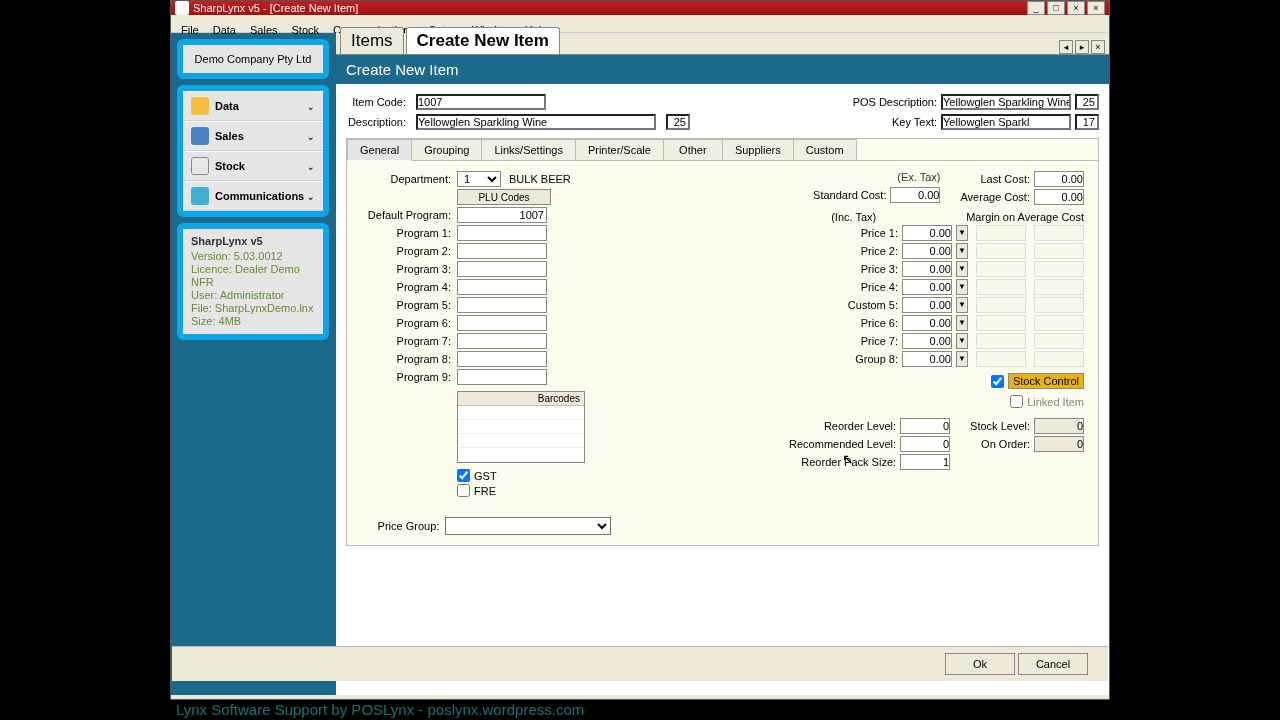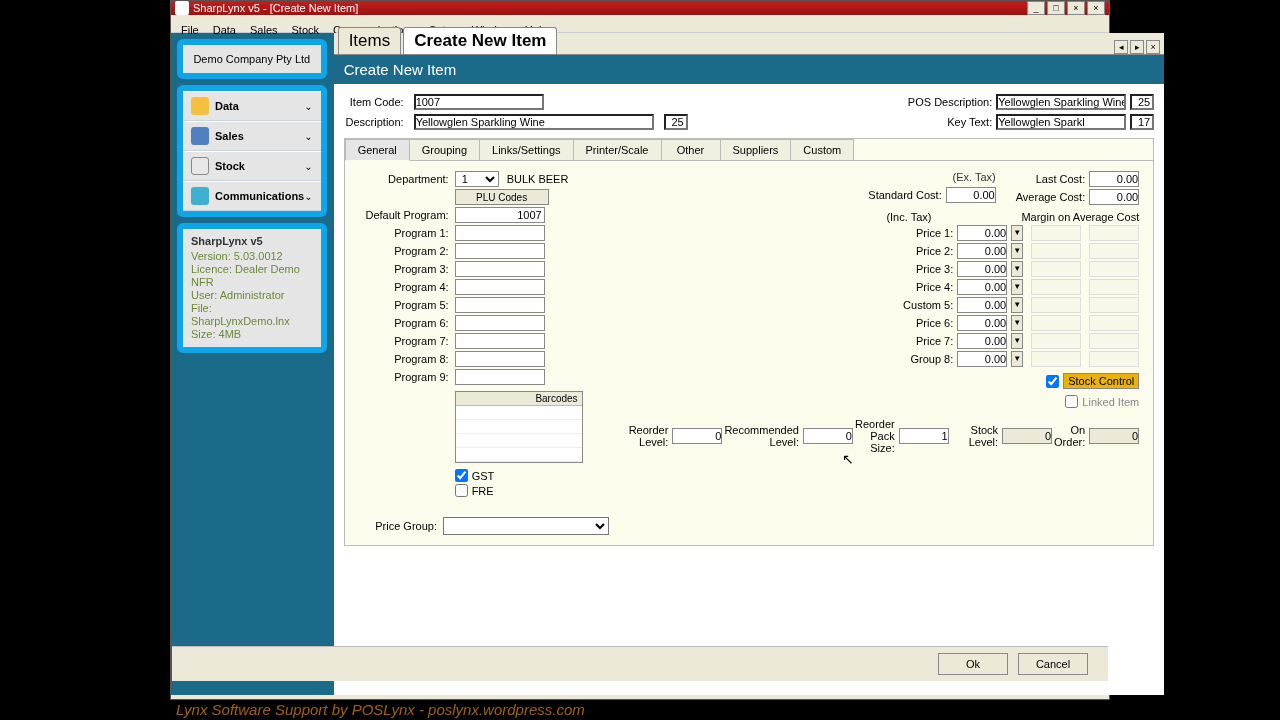--- a/index.html
+++ b/index.html
@@ -63,31 +63,31 @@
 .pricerow .drop { width: 12px; height: 16px; background: #ece9d8; border: 1px solid #888; font-size: 8px; text-align: center; line-height: 14px; }
 .pricerow .margin { width: 50px; height: 16px; background: #f8f8e8; border: 1px solid #ddd; margin-left: 4px; }
 .costgrid { display: flex; justify-content: flex-end; gap: 20px; margin-bottom: 6px; }
 .costcol { display: flex; flex-direction: column; gap: 2px; align-items: flex-end; }
 .costcol .cline { display: flex; align-items: center; gap: 4px; }
 .costcol label { text-align: right; }
 .costcol input { width: 50px; text-align: right; height: 16px; border: 1px solid #888; }
 .stockrow { display: flex; justify-content: flex-end; align-items: center; gap: 4px; margin-top: 6px; }
 .stockrow input[type=checkbox] { margin: 0; }
 .btm { display: flex; gap: 20px; margin-top: 6px; }
-.btm .lcol, .btm .rcol { display: flex; gap: 2px; }
+.btm .lcol, .btm .rcol { display: flex; flex-direction: column; gap: 2px; }
 .btm .row { display: flex; align-items: center; gap: 4px; justify-content: flex-end; }
 .btm label { text-align: right; }
 .btm input { width: 50px; text-align: right; height: 16px; border: 1px solid #888; }
 .btm input.ro { background: #ece9d8; }
 .pgroup { display: flex; align-items: center; margin-top: 20px; }
 .pgroup label { width: 90px; text-align: right; margin-right: 6px; }
 .pgroup select { width: 190px; height: 18px; }
-.footer-btns { display: flex; justify-content: flex-end; gap: 10px; padding: 6px 20px; background: #ece9d8; border-top: 1px solid #bbb; position: absolute; bottom: 18px; left: 1px; right: 1px; }
+.footer-btns { display: flex; justify-content: flex-end; gap: 3px; padding: 6px 20px; background: #ece9d8; border-top: 1px solid #bbb; position: absolute; bottom: 18px; left: 1px; right: 1px; }
 .footer-btns button { width: 70px; height: 22px; border: 1px solid #888; background: #ece9d8; }
-.caption { position: absolute; left: 170px; bottom: 0; color: #a16207; font-size: 15px; font-style: italic; padding: 2px 6px; text-shadow: 1px 1px 2px #000; }
+.caption { position: absolute; left: 170px; bottom: 0; color: #0f766e; font-size: 15px; padding: 2px 6px; text-shadow: 1px 1px 2px #000; }
 input, select { background: #fff; }
 .cursor { position: absolute; left: 842px; top: 451px; font-size: 14px; pointer-events: none; }
 </style>
 </head>
 <body>
 
 <div class="outer-wrap">
   <div class="titlebar">
     <span class="icon"></span>
     <span>SharpLynx v5 - [Create New Item]</span>

